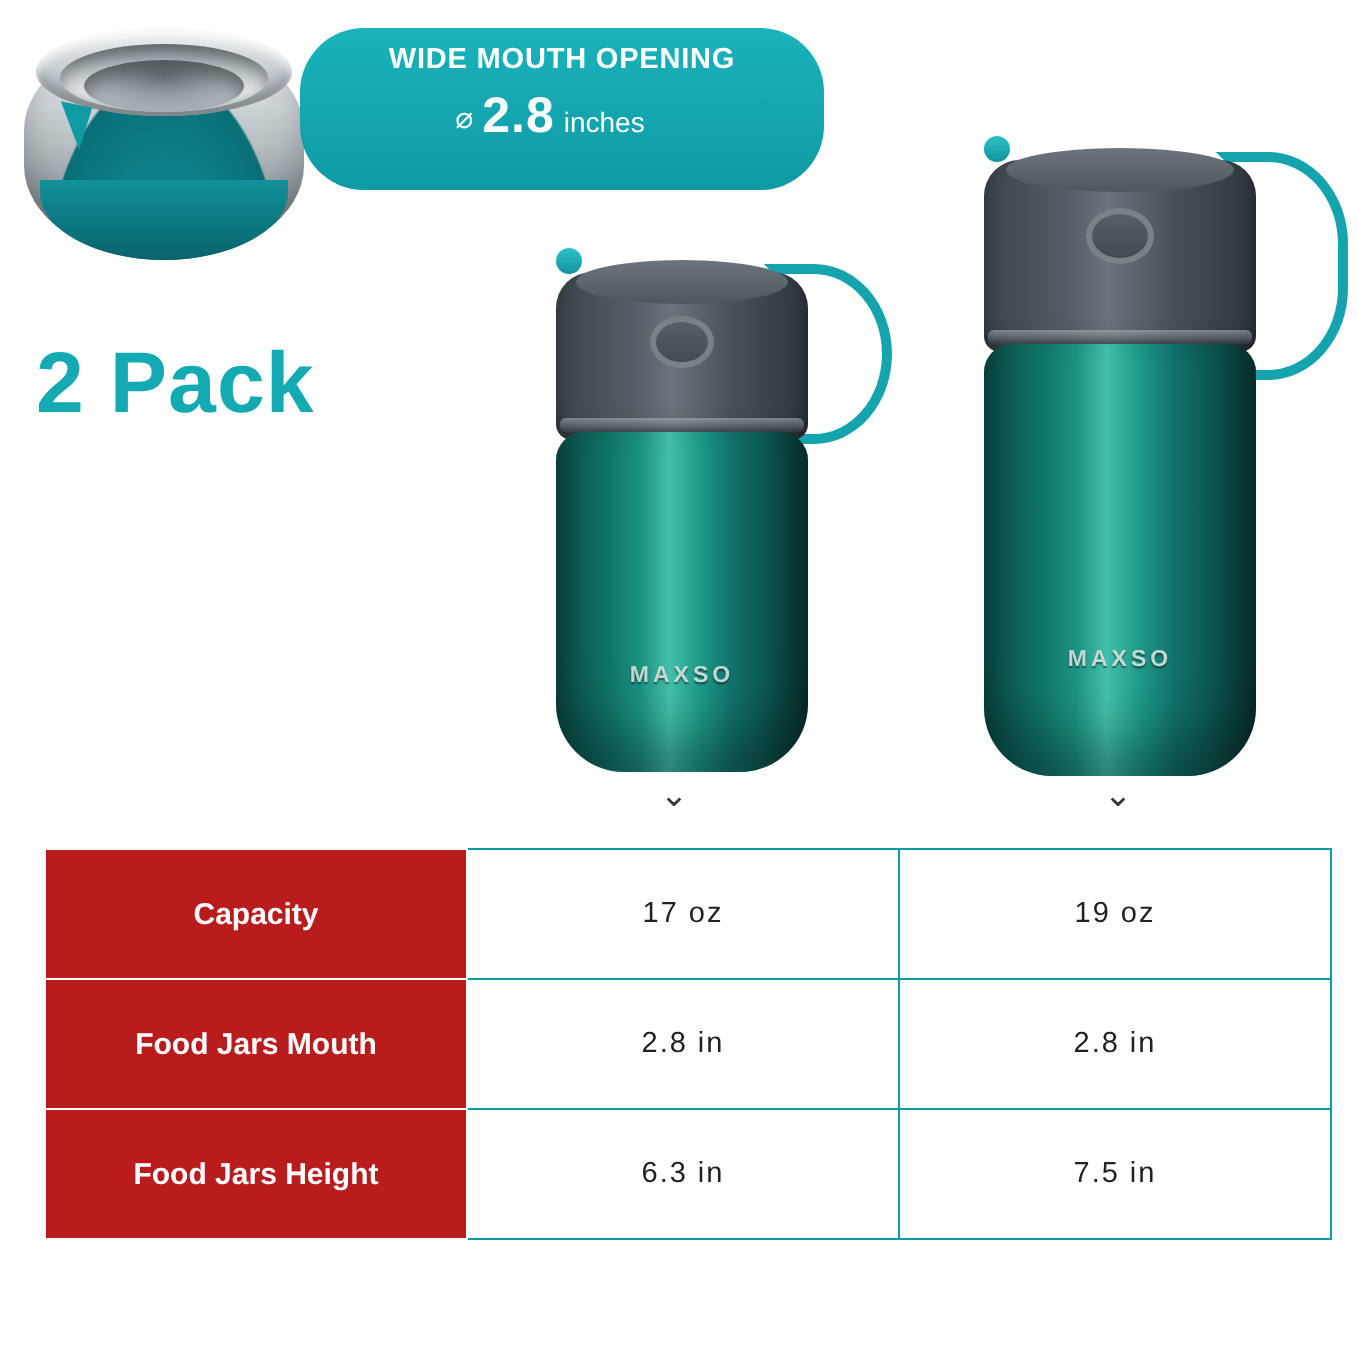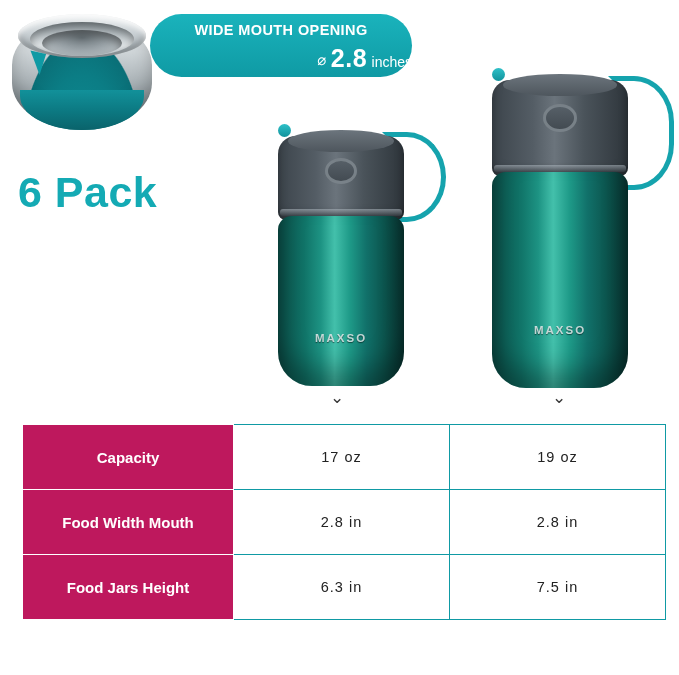--- a/index.html
+++ b/index.html
@@ -82,21 +82,21 @@
     border-radius: 0 0 62px 62px / 0 0 34px 34px;
     background: linear-gradient(180deg,#12919a 0%, #0c7a83 50%, #0a636b 100%);
   }
 
   
   .callout {
     position: absolute;
     left: 150px;
     top: 14px;
     width: 262px;
-    height: 63px;
+    height: 81px;
     border-radius: 32px;
     background: linear-gradient(180deg,#1ab3bc 0%, #0f9aa4 100%);
   }
   .callout-title {
     position: absolute;
     left: 0; right: 0;
     top: 8px;
     text-align: center;
     color: #ffffff;
     font-size: 14.5px;
@@ -108,23 +108,23 @@
     left: 28px;
     top: 52px;
     width: 0; height: 0;
     border-left: 14px solid transparent;
     border-right: 2px solid transparent;
     border-top: 22px solid #0f9aa4;
     transform: rotate(12deg);
   }
   .callout-value {
     position: absolute;
-    left: 0; right: 0;
+    left: 0; right: 12px;
     top: 30px;
-    text-align: right;
+    text-align: center;
     color: #ffffff;
   }
   .callout-dia {
     font-size: 15px;
     vertical-align: 2px;
   }
   .callout-num {
     font-size: 25px;
     font-weight: bold;
     letter-spacing: .5px;
@@ -243,21 +243,21 @@
   .spec-table td {
     height: 62px;
     border: 1px solid #0f9aa4;
     font-size: 14.5px;
     color: #222222;
     text-align: center;
     vertical-align: middle;
   }
   .spec-table td.label {
     width: 208px;
-    background: #be185d;
+    background: #b91c1c;
     color: #ffffff;
     font-weight: bold;
     font-size: 15px;
     border-color: #ffffff;
   }
   .spec-table td.val {
     width: 213px;
     letter-spacing: 1px;
   }
 </style>
@@ -275,21 +275,21 @@
 <div class="callout">
   <div class="callout-title">WIDE MOUTH OPENING</div>
   <div class="callout-value">
     <span class="callout-dia">⌀</span>
     <span class="callout-num">2.8</span>
     <span class="callout-unit">inches</span>
   </div>
 </div>
 <div class="callout-tail"></div>
 
-<div class="pack-label">6 Pack</div>
+<div class="pack-label">2 Pack</div>
 
 <div class="jar" style="left:272px; top:118px; width:164px; height:270px;">
   <div class="jar-nub" style="left:6px; top:6px;"></div>
   <div class="jar-strap" style="left:110px; top:14px; width:54px; height:80px;"></div>
   <div class="jar-lid" style="left:6px; top:18px; width:126px; height:84px;">
     <div class="jar-lid-top"></div>
     <div class="jar-lid-knob" style="top:22px; width:26px; height:20px;"></div>
     <div class="jar-lid-seam" style="bottom:4px;"></div>
   </div>
   <div class="jar-body" style="left:6px; top:98px; width:126px; height:170px;">
@@ -313,21 +313,21 @@
 <div class="arrow-down" style="left:549px; top:392px;">⌄</div>
 
 <table class="spec-table">
   <tbody>
     <tr>
       <td class="label">Capacity</td>
       <td class="val">17 oz</td>
       <td class="val">19 oz</td>
     </tr>
     <tr>
-      <td class="label">Food Width Mouth</td>
+      <td class="label">Food Jars Mouth</td>
       <td class="val">2.8 in</td>
       <td class="val">2.8 in</td>
     </tr>
     <tr>
       <td class="label">Food Jars Height</td>
       <td class="val">6.3 in</td>
       <td class="val">7.5 in</td>
     </tr>
   </tbody>
 </table>

